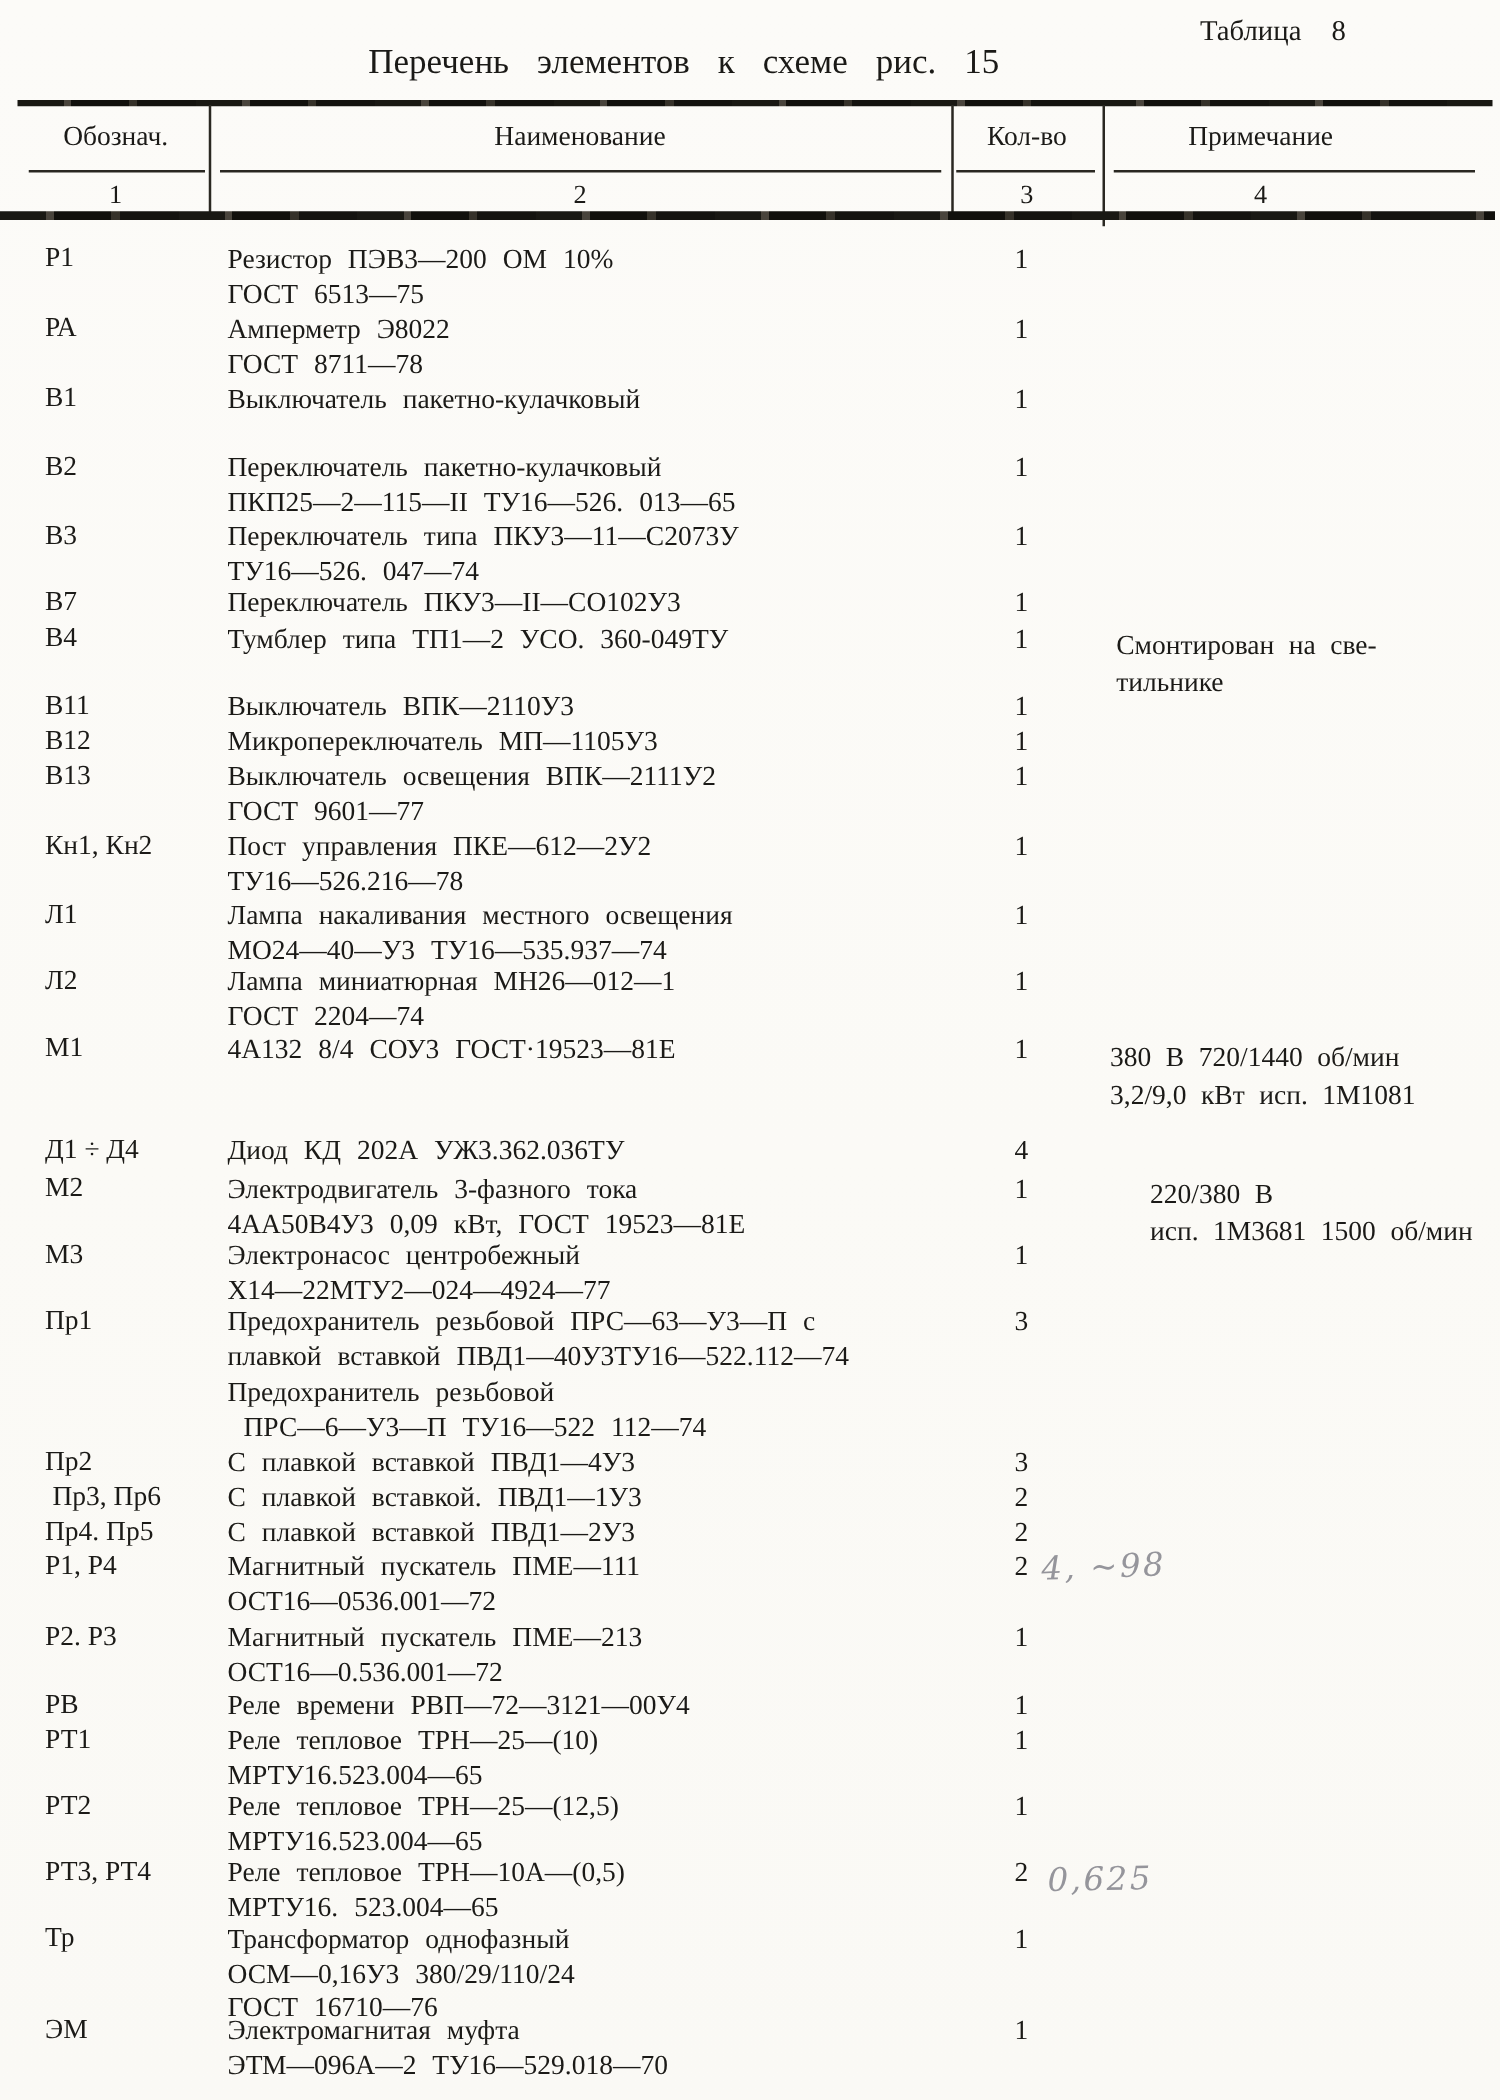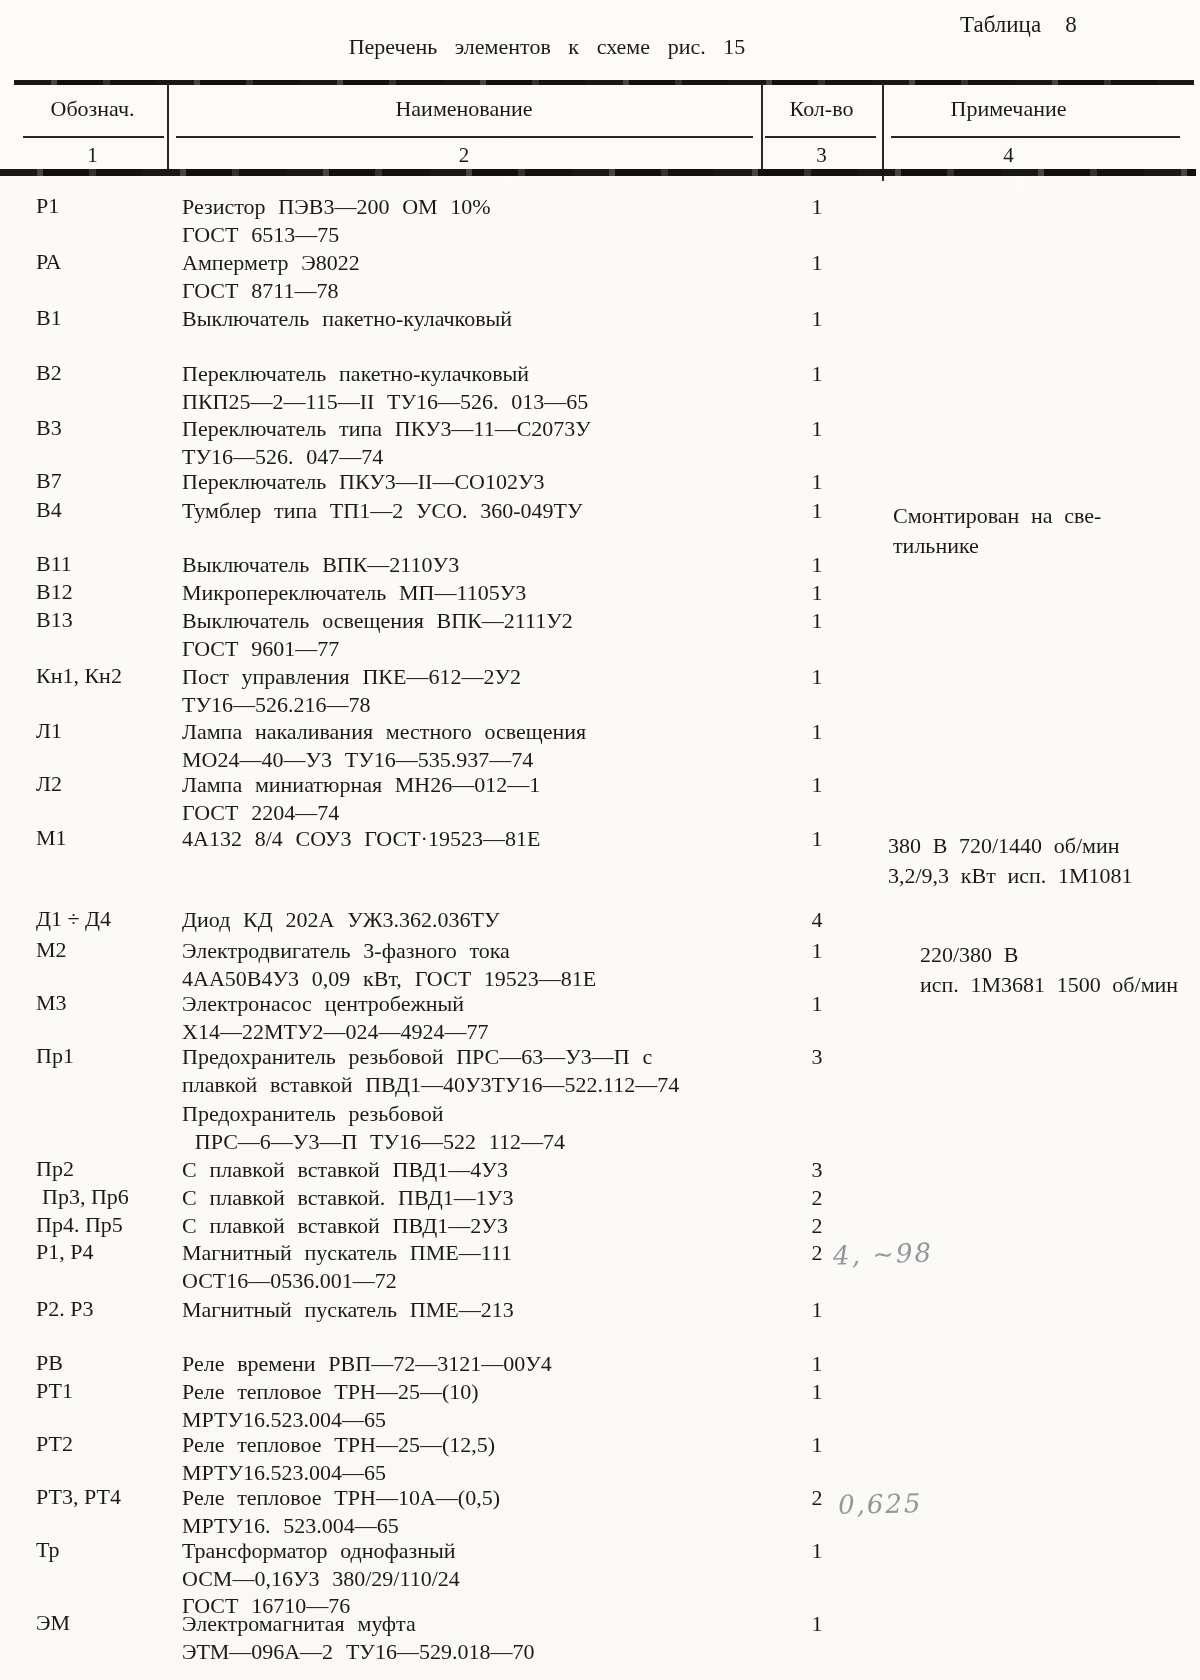--- a/index.html
+++ b/index.html
@@ -3,21 +3,21 @@
 <meta charset="utf-8">
 <style>
   html,body{margin:0;padding:0;background:#e9e7e2;}
   .page{
     position:relative;width:1200px;height:1680px;margin:0 auto;
     background:linear-gradient(180deg,#fcfbf8 0%,#fbfaf6 55%,#faf9f5 100%);
     font-family:"Liberation Serif","DejaVu Serif",serif;
     color:#1b1a17;overflow:hidden;
   }
   .tbl-label{position:absolute;left:960px;top:12px;font-size:23px;word-spacing:0.8em;}
-  .title{position:absolute;left:0;top:34px;width:1094px;text-align:center;font-size:22px;word-spacing:0.55em;}
+  .title{position:absolute;left:0;top:34px;width:1094px;text-align:center;font-size:28px;word-spacing:0.55em;}
   .hline-thick{
     position:absolute;height:5px;
     background:repeating-linear-gradient(90deg,#191813 0 37px,#49443c 37px 43px,#11100c 43px 89px,#36322a 89px 96px,#14130f 96px 143px);
   }
   .hline-thick.heavy{height:7px;}
   .hline-thin{position:absolute;height:2px;background:#2a2822;}
   .vline{position:absolute;width:2px;background:#2a2822;}
   .hcell{position:absolute;font-size:22px;text-align:center;}
   .hnum{position:absolute;font-size:21px;text-align:center;}
   .row{position:absolute;left:0;width:1200px;font-size:22px;}
@@ -180,21 +180,21 @@
   </div>
 
   <div class="row" style="top:825px;">
     <div class="des">М1</div>
     <div class="name">
         <div class="nline">4А132 8/4 СОУ3 ГОСТ·19523—81Е</div>
       </div>
     <div class="qty">1</div>
     <div class="note" style="top:6px;">
         <div class="noteline">380 В 720/1440 об/мин</div>
-        <div class="noteline">3,2/9,3 кВт исп. 1М1081</div>
+        <div class="noteline">3,2/9,0 кВт исп. 1М1081</div>
       </div>
   </div>
 
   <div class="row" style="top:906px;">
     <div class="des">Д1 ÷ Д4</div>
     <div class="name">
         <div class="nline">Диод КД 202А УЖ3.362.036ТУ</div>
       </div>
     <div class="qty">4</div>
   </div>
@@ -270,20 +270,21 @@
         <div class="nline">ОСТ16—0536.001—72</div>
       </div>
     <div class="qty">2</div>
     <div class="hand" style="left:833px;top:0px;">4, ~98</div>
   </div>
 
   <div class="row" style="top:1296px;">
     <div class="des">Р2. Р3</div>
     <div class="name">
         <div class="nline">Магнитный пускатель ПМЕ—213</div>
+        <div class="nline">ОСТ16—0.536.001—72</div>
       </div>
     <div class="qty">1</div>
   </div>
 
   <div class="row" style="top:1350px;">
     <div class="des">РВ</div>
     <div class="name">
         <div class="nline">Реле времени РВП—72—3121—00У4</div>
       </div>
     <div class="qty">1</div>

